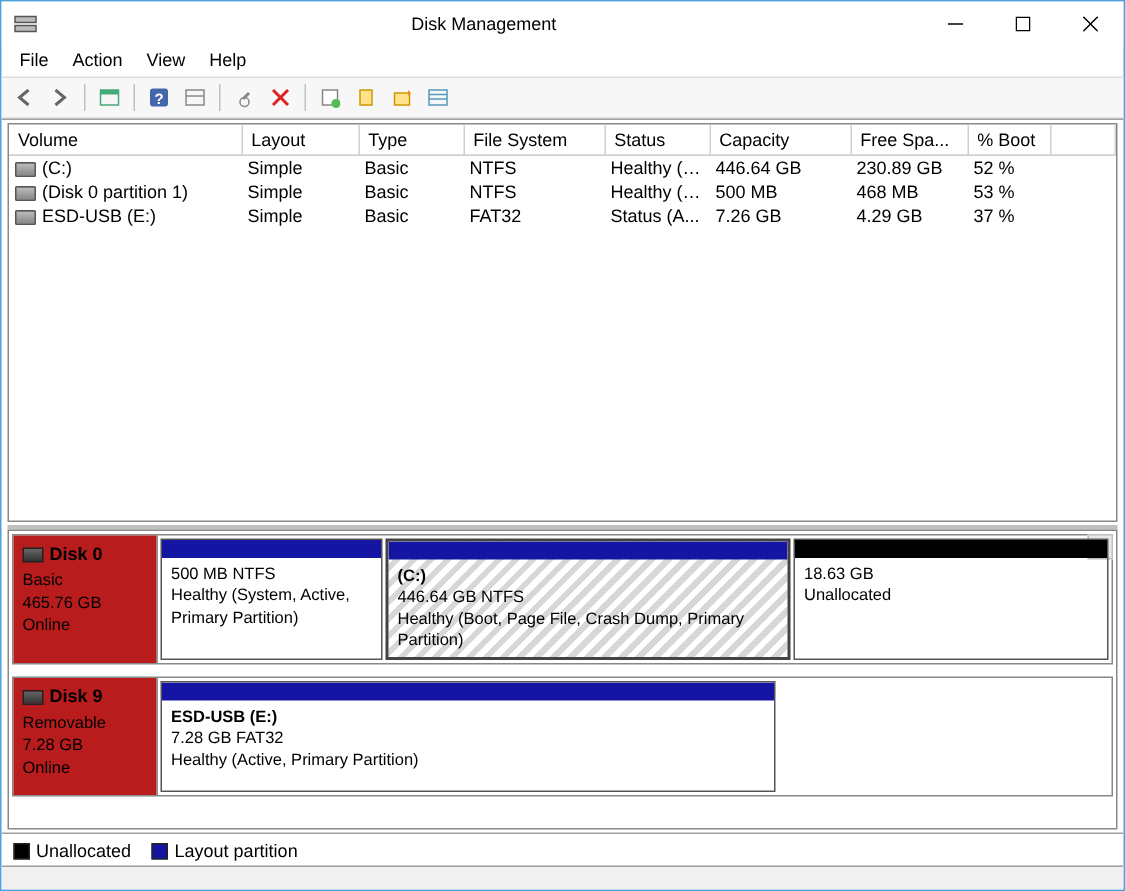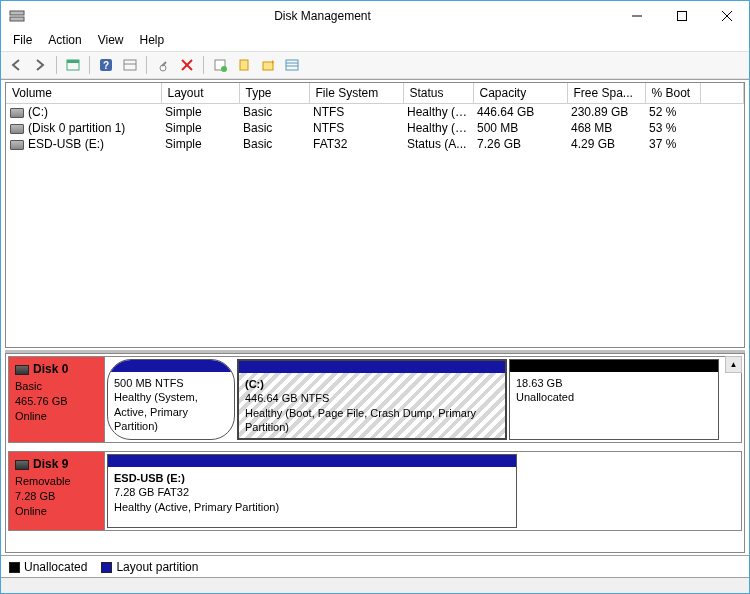--- a/index.html
+++ b/index.html
@@ -126,21 +126,21 @@
   .disk-row {
     display: flex;
     border: 1px solid #888;
     margin-bottom: 8px;
     min-height: 80px;
   }
   .disk-header {
     width: 96px;
     padding: 4px 6px;
     border-right: 1px solid #888;
-    background: #ef4444;
+    background: #b91c1c;
     font-size: 11px;
     line-height: 1.35;
   }
   .disk-header .disk-icon {
     display: inline-block;
     width: 14px; height: 10px;
     background: linear-gradient(#666,#333);
     border: 1px solid #222;
     margin-right: 4px;
     vertical-align: middle;
@@ -392,21 +392,21 @@
     <div class="scroll-arrow">▲</div>
     <div id="disk-rows">
         <div class="disk-row">
           <div class="disk-header">
             <div style="margin-bottom:2px"><span class="disk-icon"></span><b>Disk 0</b></div>
             <div>Basic</div>
             <div>465.76 GB</div>
             <div>Online</div>
           </div>
           <div class="disk-parts">
-            <div class="part" style="width: 128px; border-radius: 24px;">
+            <div class="part" style="width: 148px;">
               <div class="bar"></div>
               <div class="plabel">500 MB NTFS<br>Healthy (System, Active, Primary Partition)</div>
             </div>
             <div class="part selected" style="width: 270px;">
               <div class="bar"></div>
               <div class="plabel"><b>(C:)</b><br>446.64 GB NTFS<br>Healthy (Boot, Page File, Crash Dump, Primary Partition)</div>
             </div>
             <div class="part unalloc" style="width: 210px;">
               <div class="bar"></div>
               <div class="plabel">18.63 GB<br>Unallocated</div>

